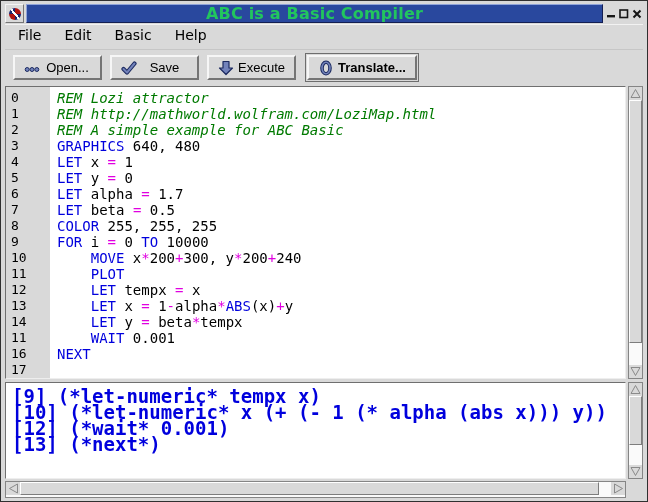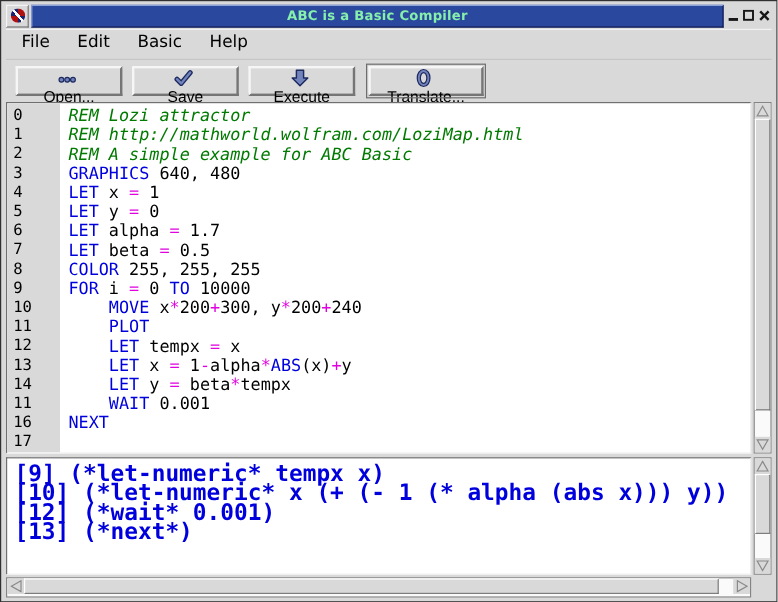--- a/index.html
+++ b/index.html
@@ -24,41 +24,41 @@
     width:12px; height:12px; border-radius:50%;
     background-image:
       linear-gradient(50deg, transparent 44%, #ffffff 44% 56%, transparent 56%),
       conic-gradient(var(--icon-red,#b01212) 0 90deg, #1c2470 90deg 180deg, var(--icon-red,#b01212) 180deg 270deg, #1c2470 270deg 360deg);
   }
   .titlebar {
     flex:1; display:flex; align-items:center; justify-content:center;
     background:var(--titlebar,#29489e);
     border:1px solid; border-color:#8fa3d9 #141f52 #141f52 #8fa3d9;
   }
-  .title-text { color:#86efac; font-weight:bold; font-size:11px; letter-spacing:.2px; }
+  .title-text { color:#22c55e; font-weight:bold; font-size:16px; letter-spacing:.2px; }
   .win-controls { width:38px; display:flex; align-items:center; justify-content:flex-end; gap:3px; padding-right:1px; }
   .win-btn { width:10px; height:10px; display:flex; align-items:center; justify-content:center; cursor:default; }
   
   .menubar {
     height:27px; display:flex; gap:17px;
     padding-left:10px; font-size:14px; color:#000;
     border-top:1px solid #f2f2f2; border-bottom:1px solid #c6c6c6;
   }
   .menu-item { padding:2px 3px; }
   
   .toolbar { height:35px; display:flex; align-items:center; gap:8px; padding-left:8px; }
   .tb-btn {
     height:25px; min-width:89px;
     background:#d9d9d9;
     border:2px solid; border-color:#f6f6f6 #757575 #757575 #f6f6f6;
     display:flex; align-items:center; padding:0 9px;
-    font-size:13px; color:#000;flex-direction:column;
+    font-size:13px; color:#000;
   }
   .tb-btn .tb-label { flex:1; text-align:center; }
-  .tb-btn.default { outline:1px solid #6e6e6e; outline-offset:1px; margin:0 3px; min-width:96px; }
+  .tb-btn.default { outline:1px solid #6e6e6e; outline-offset:1px; margin:0 3px; min-width:96px;font-weight:bold; }
   .tb-icon { width:16px; height:16px; flex:0 0 auto; margin-right:4px; }
   
   .editor-row { flex:1; display:flex; margin-top:1px; }
   .text-frame {
     flex:1; display:flex; background:#ffffff; overflow:hidden;
     border:1px solid; border-color:#6f6f6f #eeeeee #eeeeee #6f6f6f;
   }
   .gutter {
     width:44px; background:#d9d9d9; padding:3px 0 0 5px;
     font-family:"DejaVu Sans Mono","Liberation Mono",monospace;

